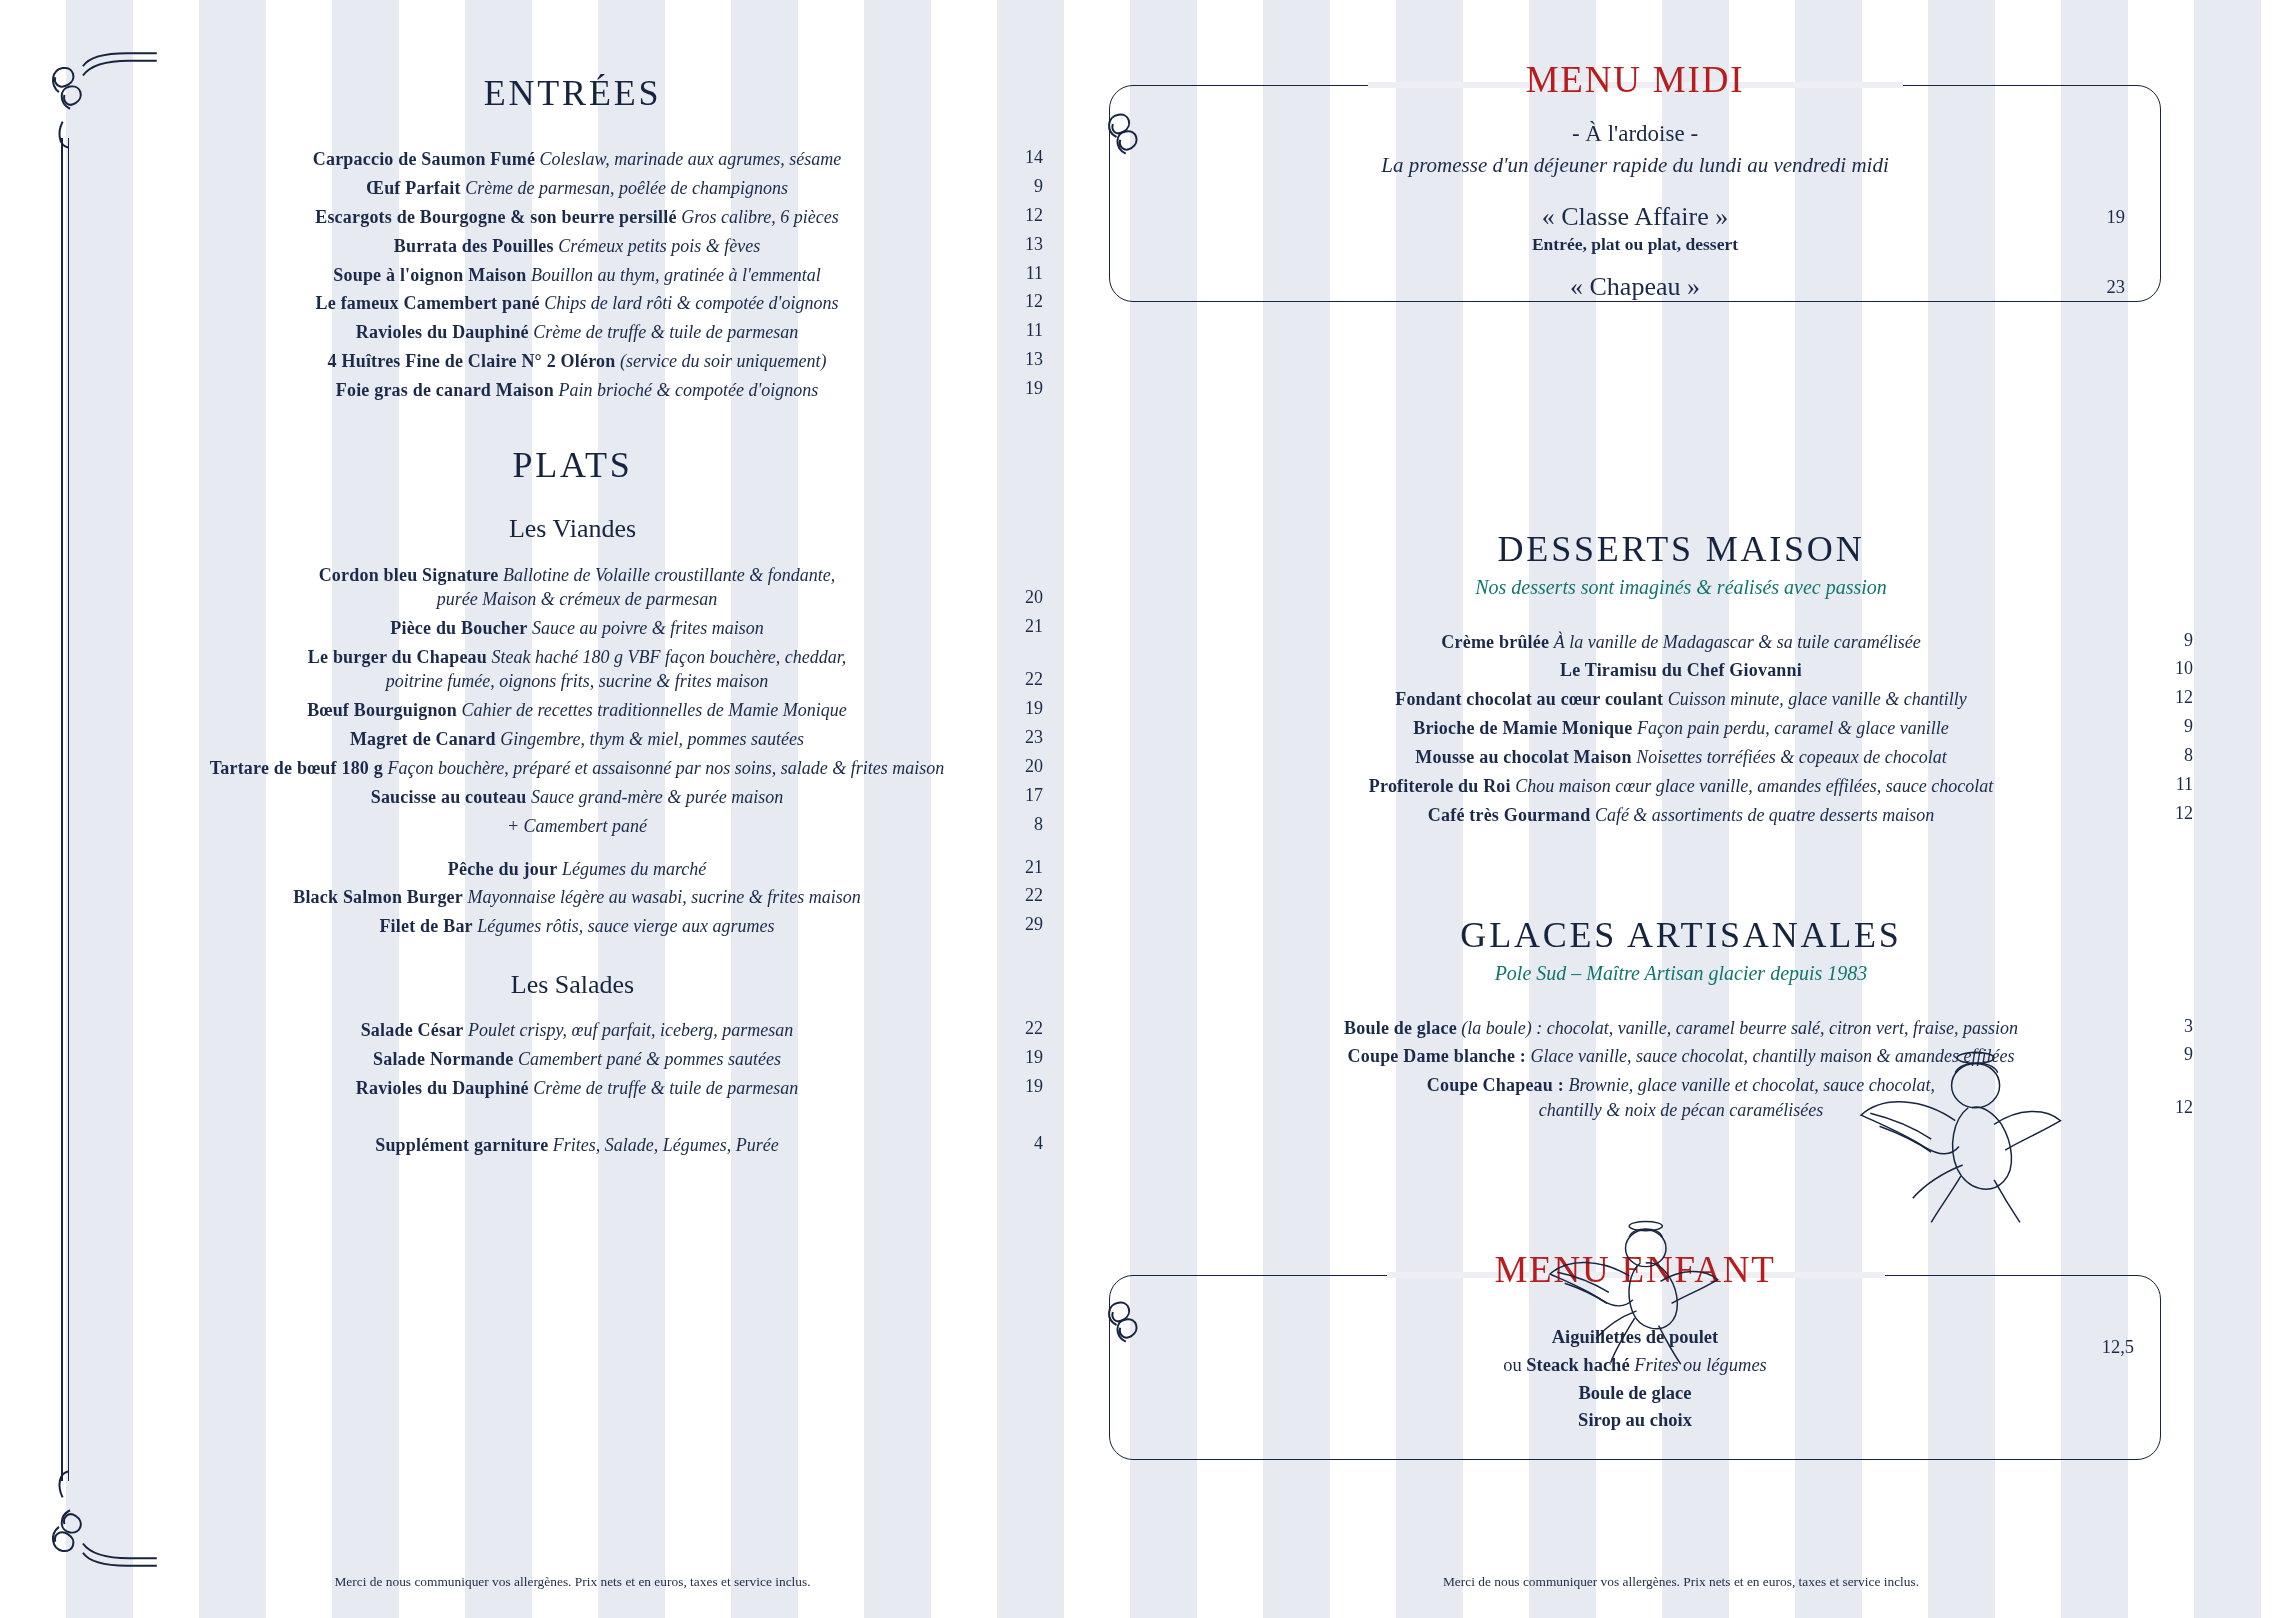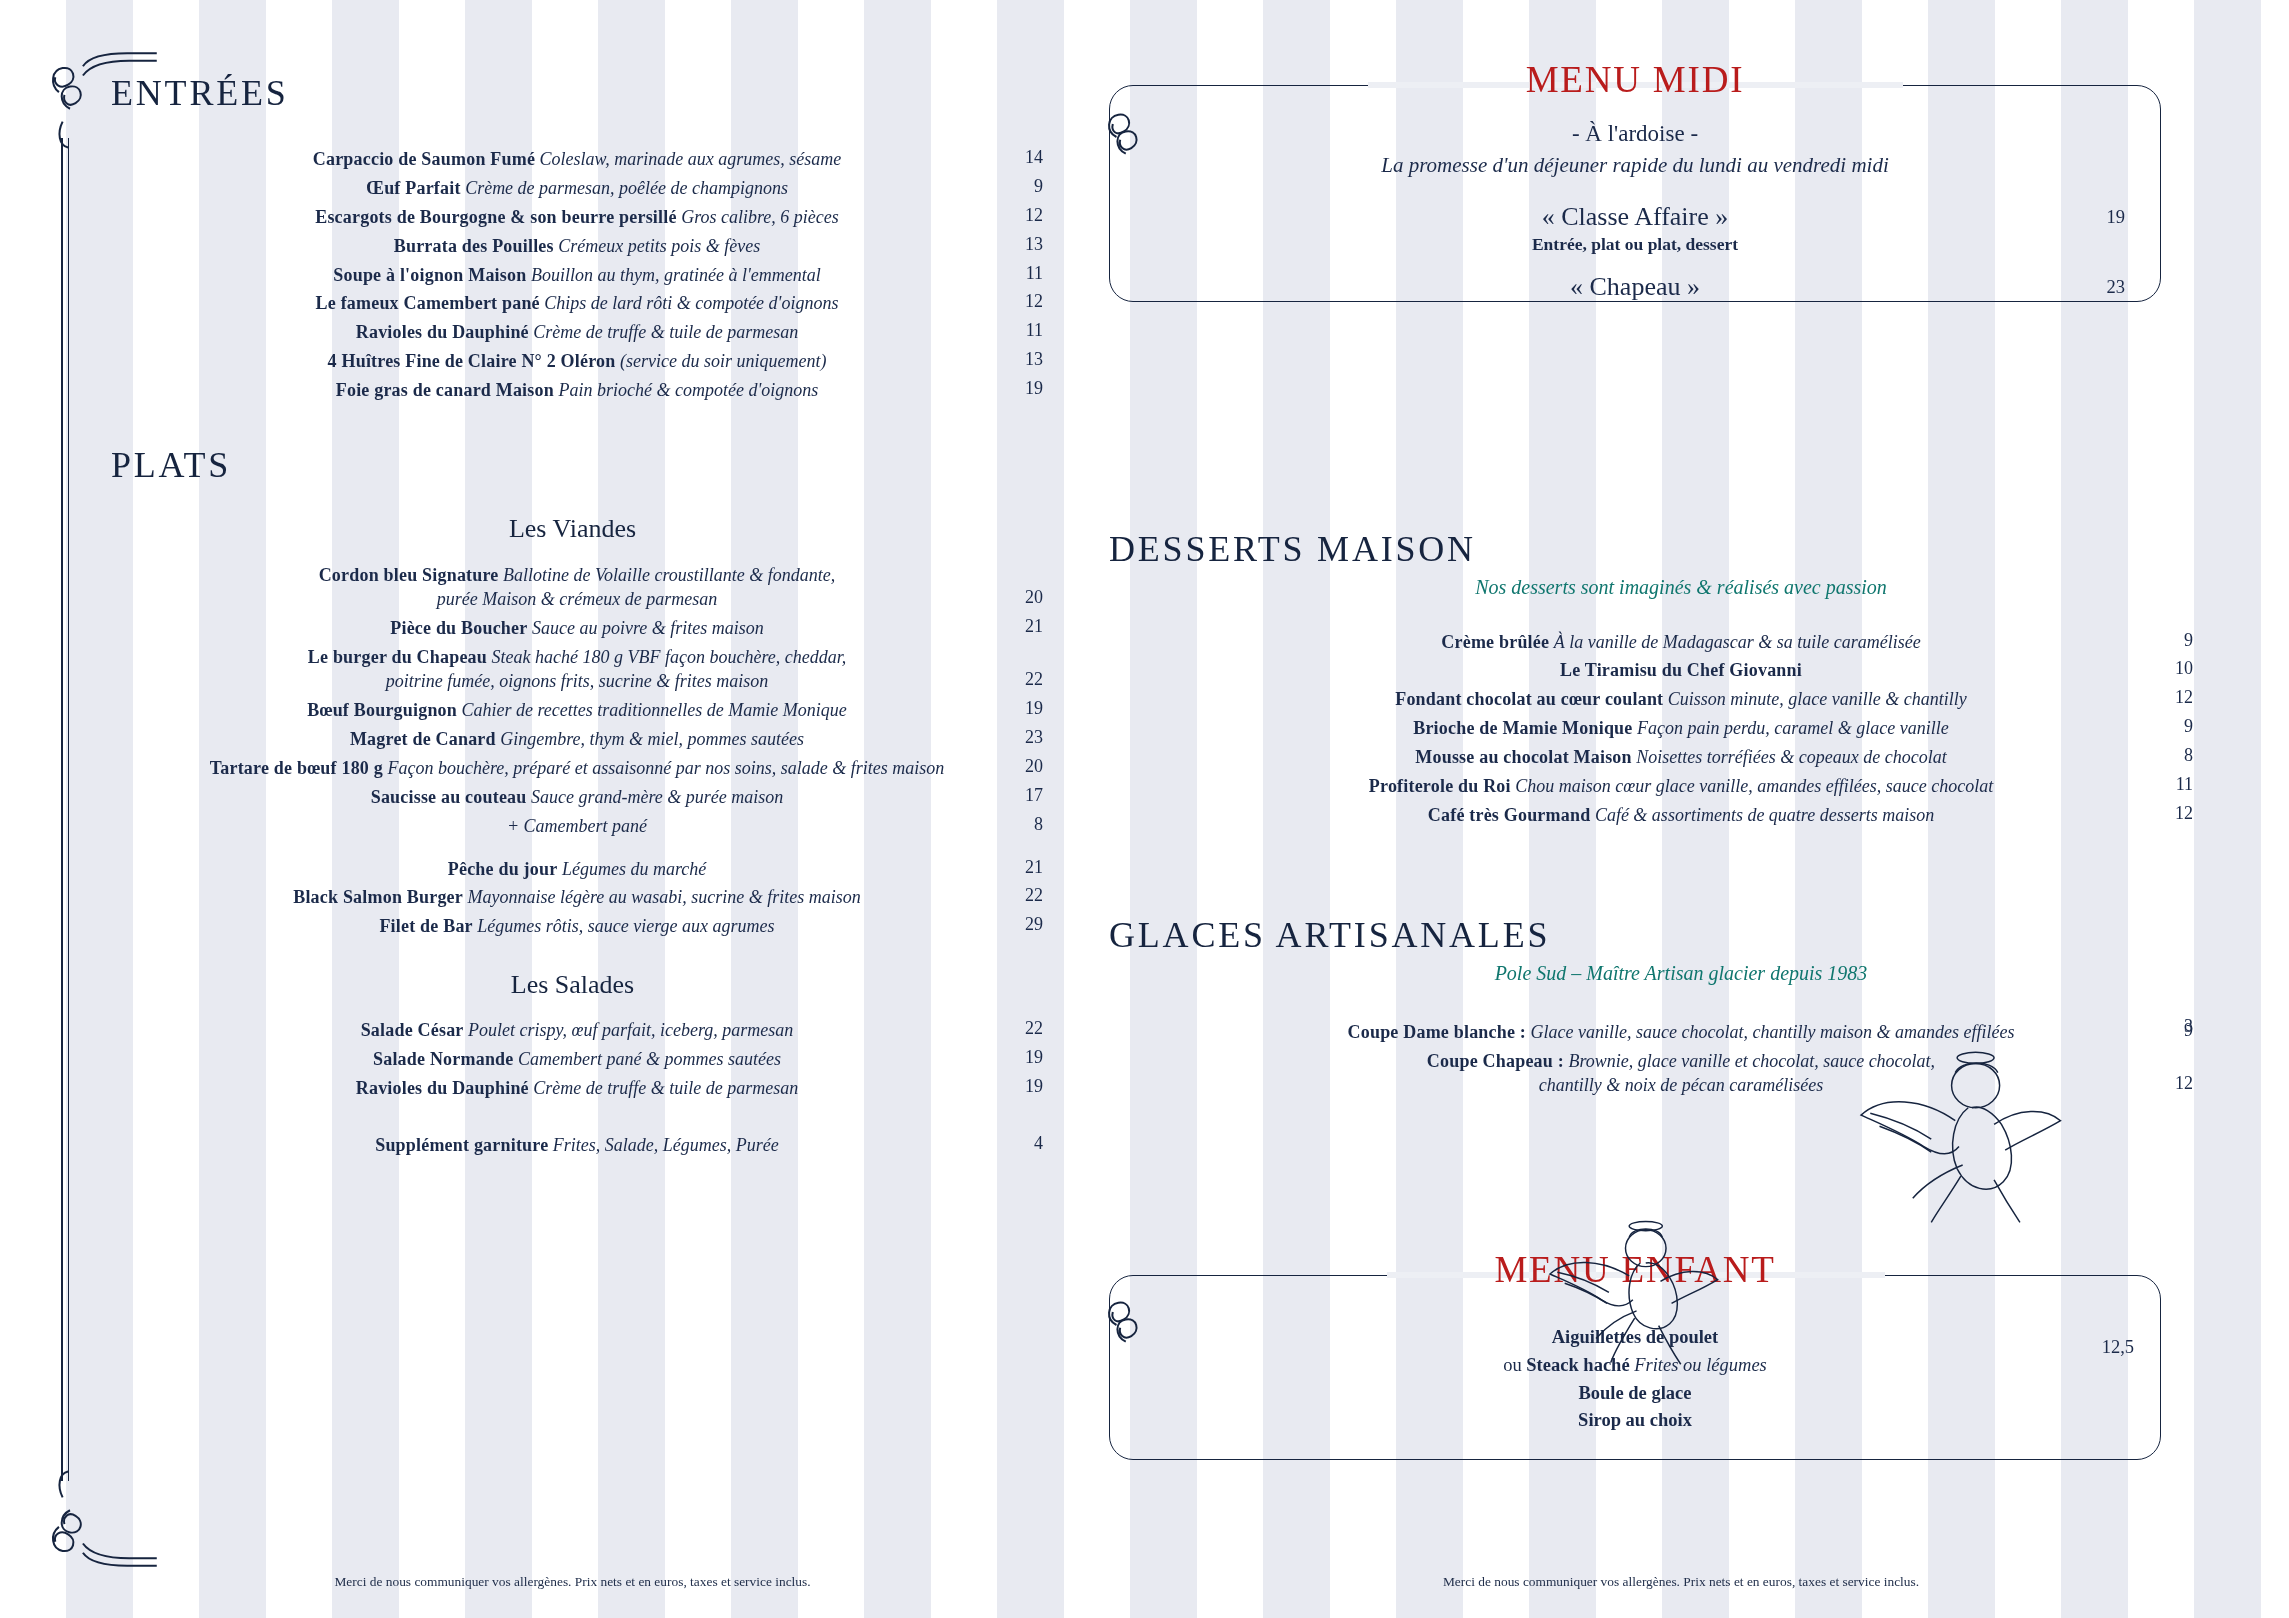--- a/index.html
+++ b/index.html
@@ -60,20 +60,21 @@
   .vline2 {
     position: absolute;
     left: 68px;
     top: 138px;
     bottom: 138px;
     width: 0.9px;
     background: #16243f;
   }
 
   h1.section {
+    text-align: center;
     font-size: 36px;
     letter-spacing: 2.8px;
     font-weight: 400;
     margin: 0;
     color: #16243f;
   }
   .section-sub {
     text-align: center;
     font-style: italic;
     font-size: 20px;
@@ -425,20 +426,21 @@
             <div class="price">12</div>
           </div>
         </div>
     </div>
 
     <div style="position:absolute; left:20px; right:37px; top:914px;">
       <h1 class="section">GLACES ARTISANALES</h1>
       <div class="section-sub">Pole Sud – Maître Artisan glacier depuis 1983</div>
       <div class="items" id="glaces-items" style="width:1024px; margin:31px auto 0;">
           <div class="item">
+            <div class="item-text"><span class="nm">Boule de glace</span> <span class="ds">(la boule) : chocolat, vanille, caramel beurre salé, citron vert, fraise, passion</span></div>
             <div class="price">3</div>
           </div>
           <div class="item">
             <div class="item-text"><span class="nm">Coupe Dame blanche :</span> <span class="ds">Glace vanille, sauce chocolat, chantilly maison &amp; amandes effilées</span></div>
             <div class="price">9</div>
           </div>
           <div class="item">
             <div class="item-text"><span class="nm">Coupe Chapeau :</span> <span class="ds">Brownie, glace vanille et chocolat, sauce chocolat,</span><br><span class="ds">chantilly &amp; noix de pécan caramélisées</span></div>
             <div class="price second-line">12</div>
           </div>

